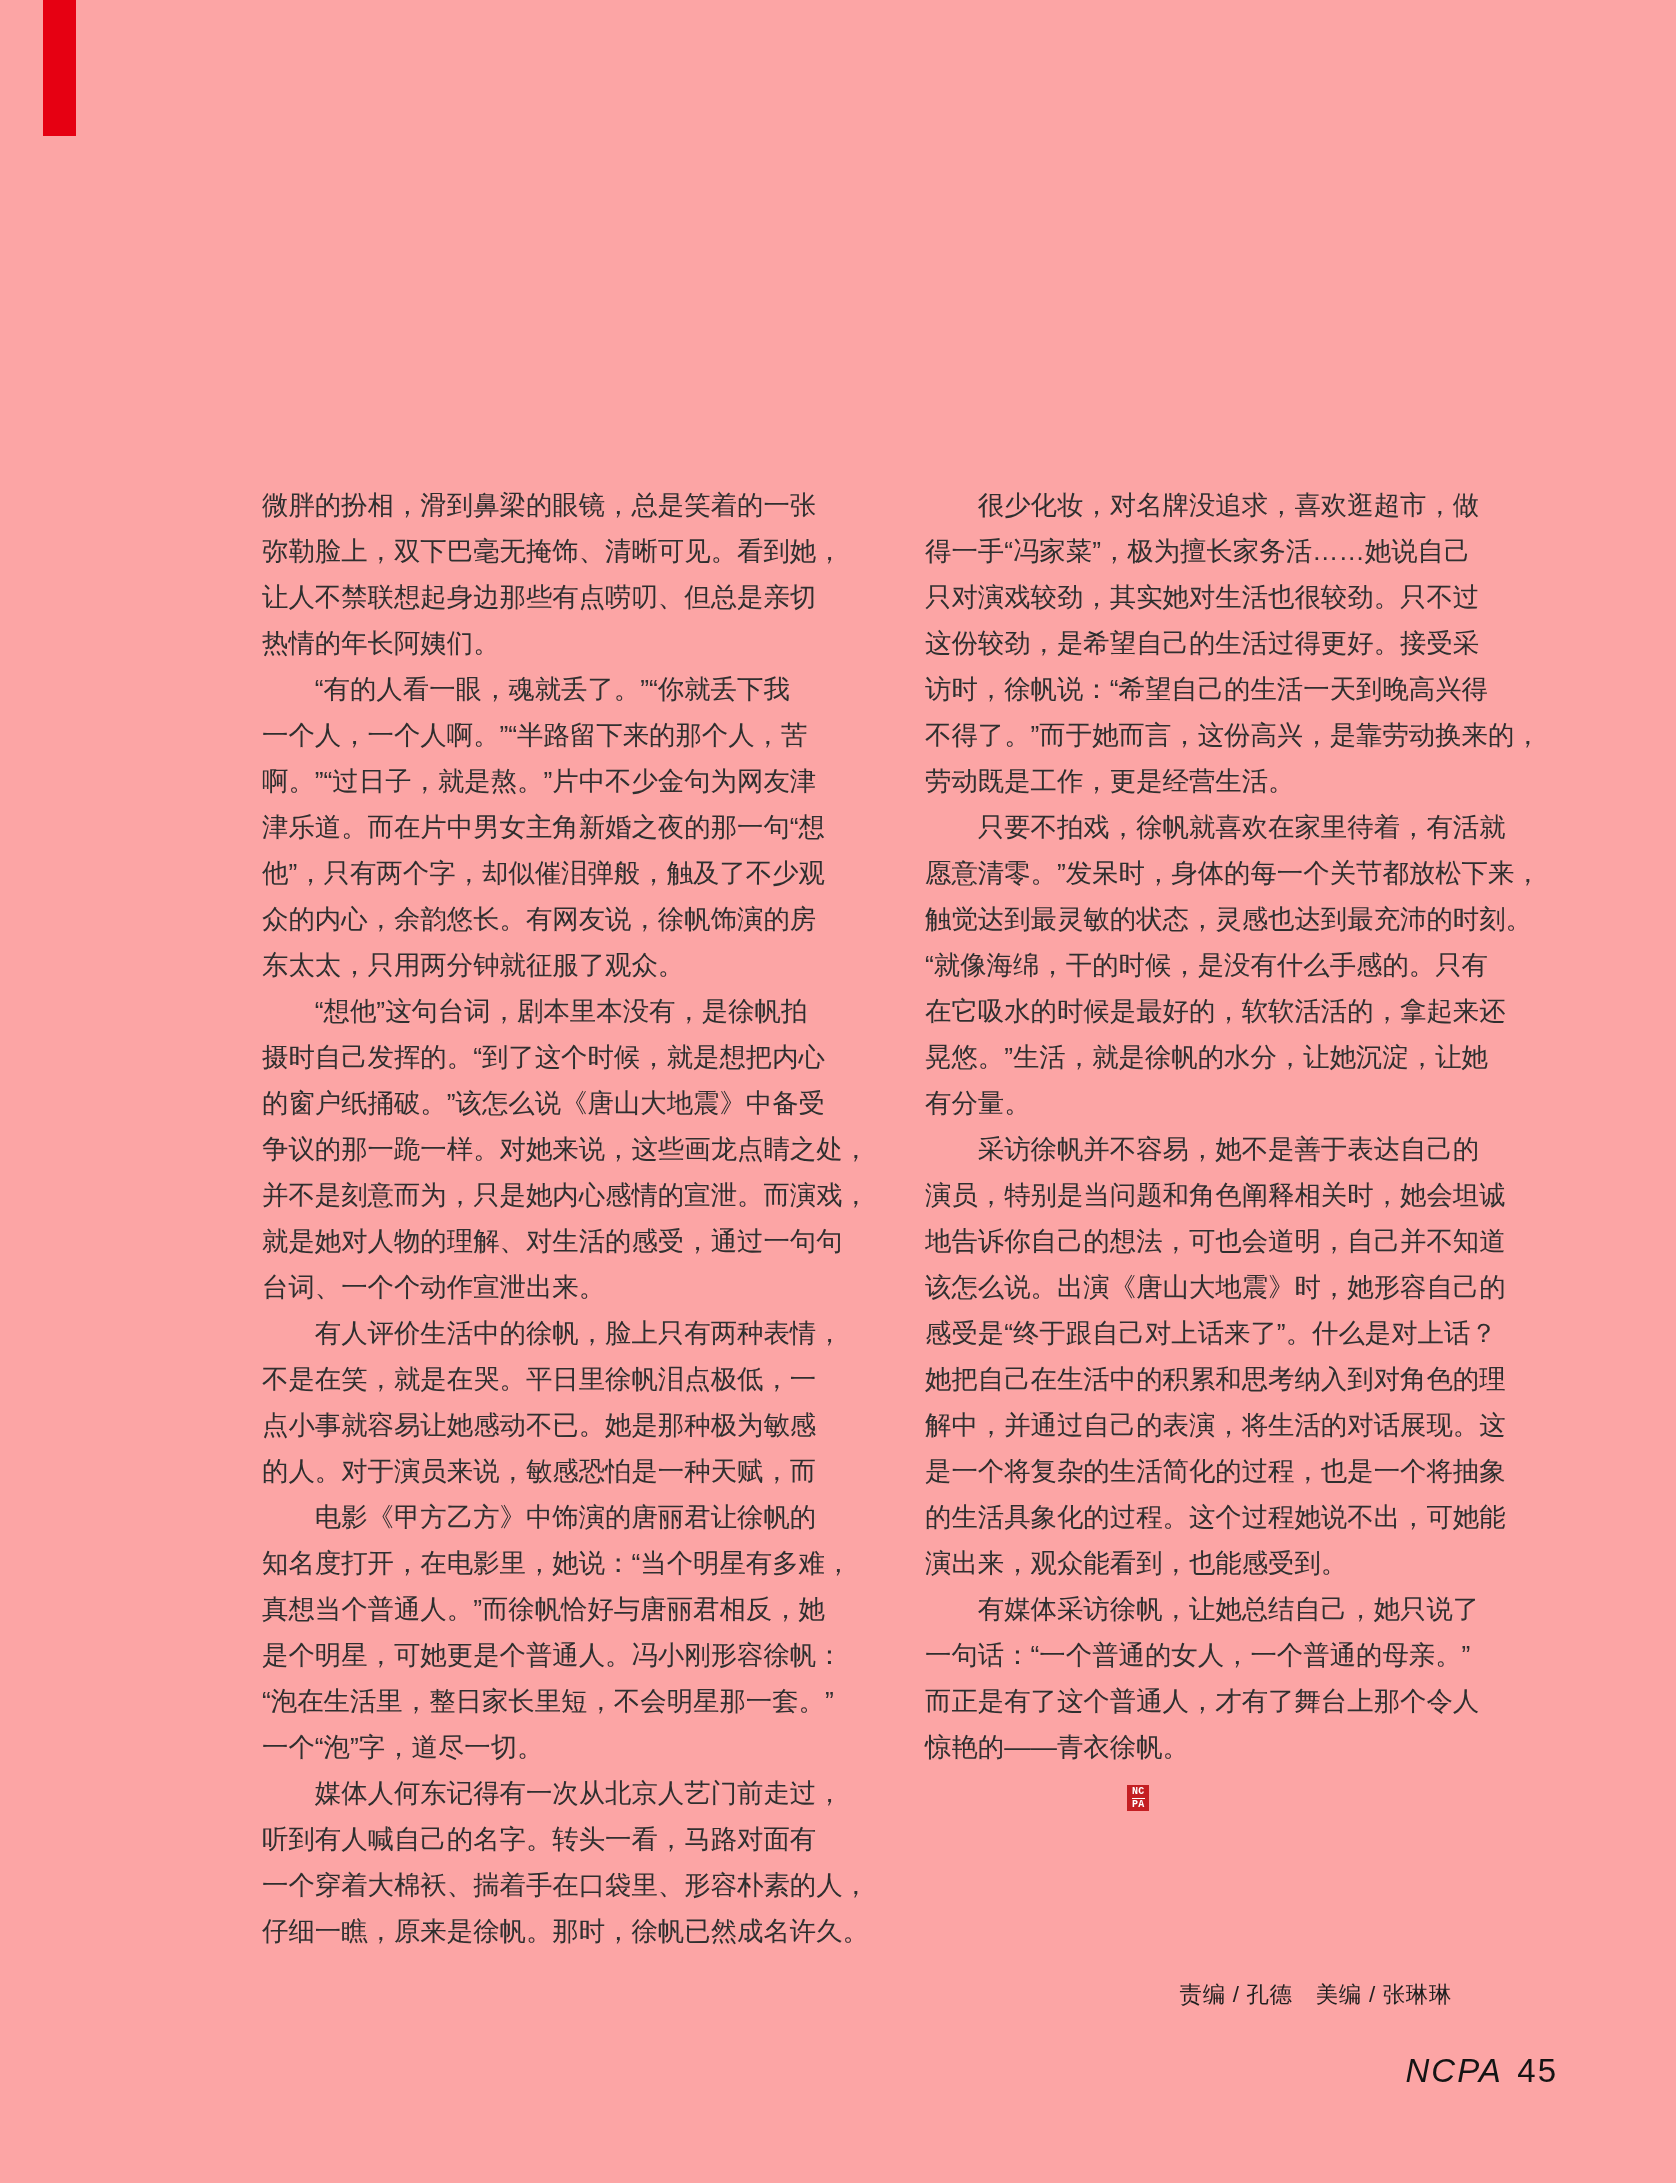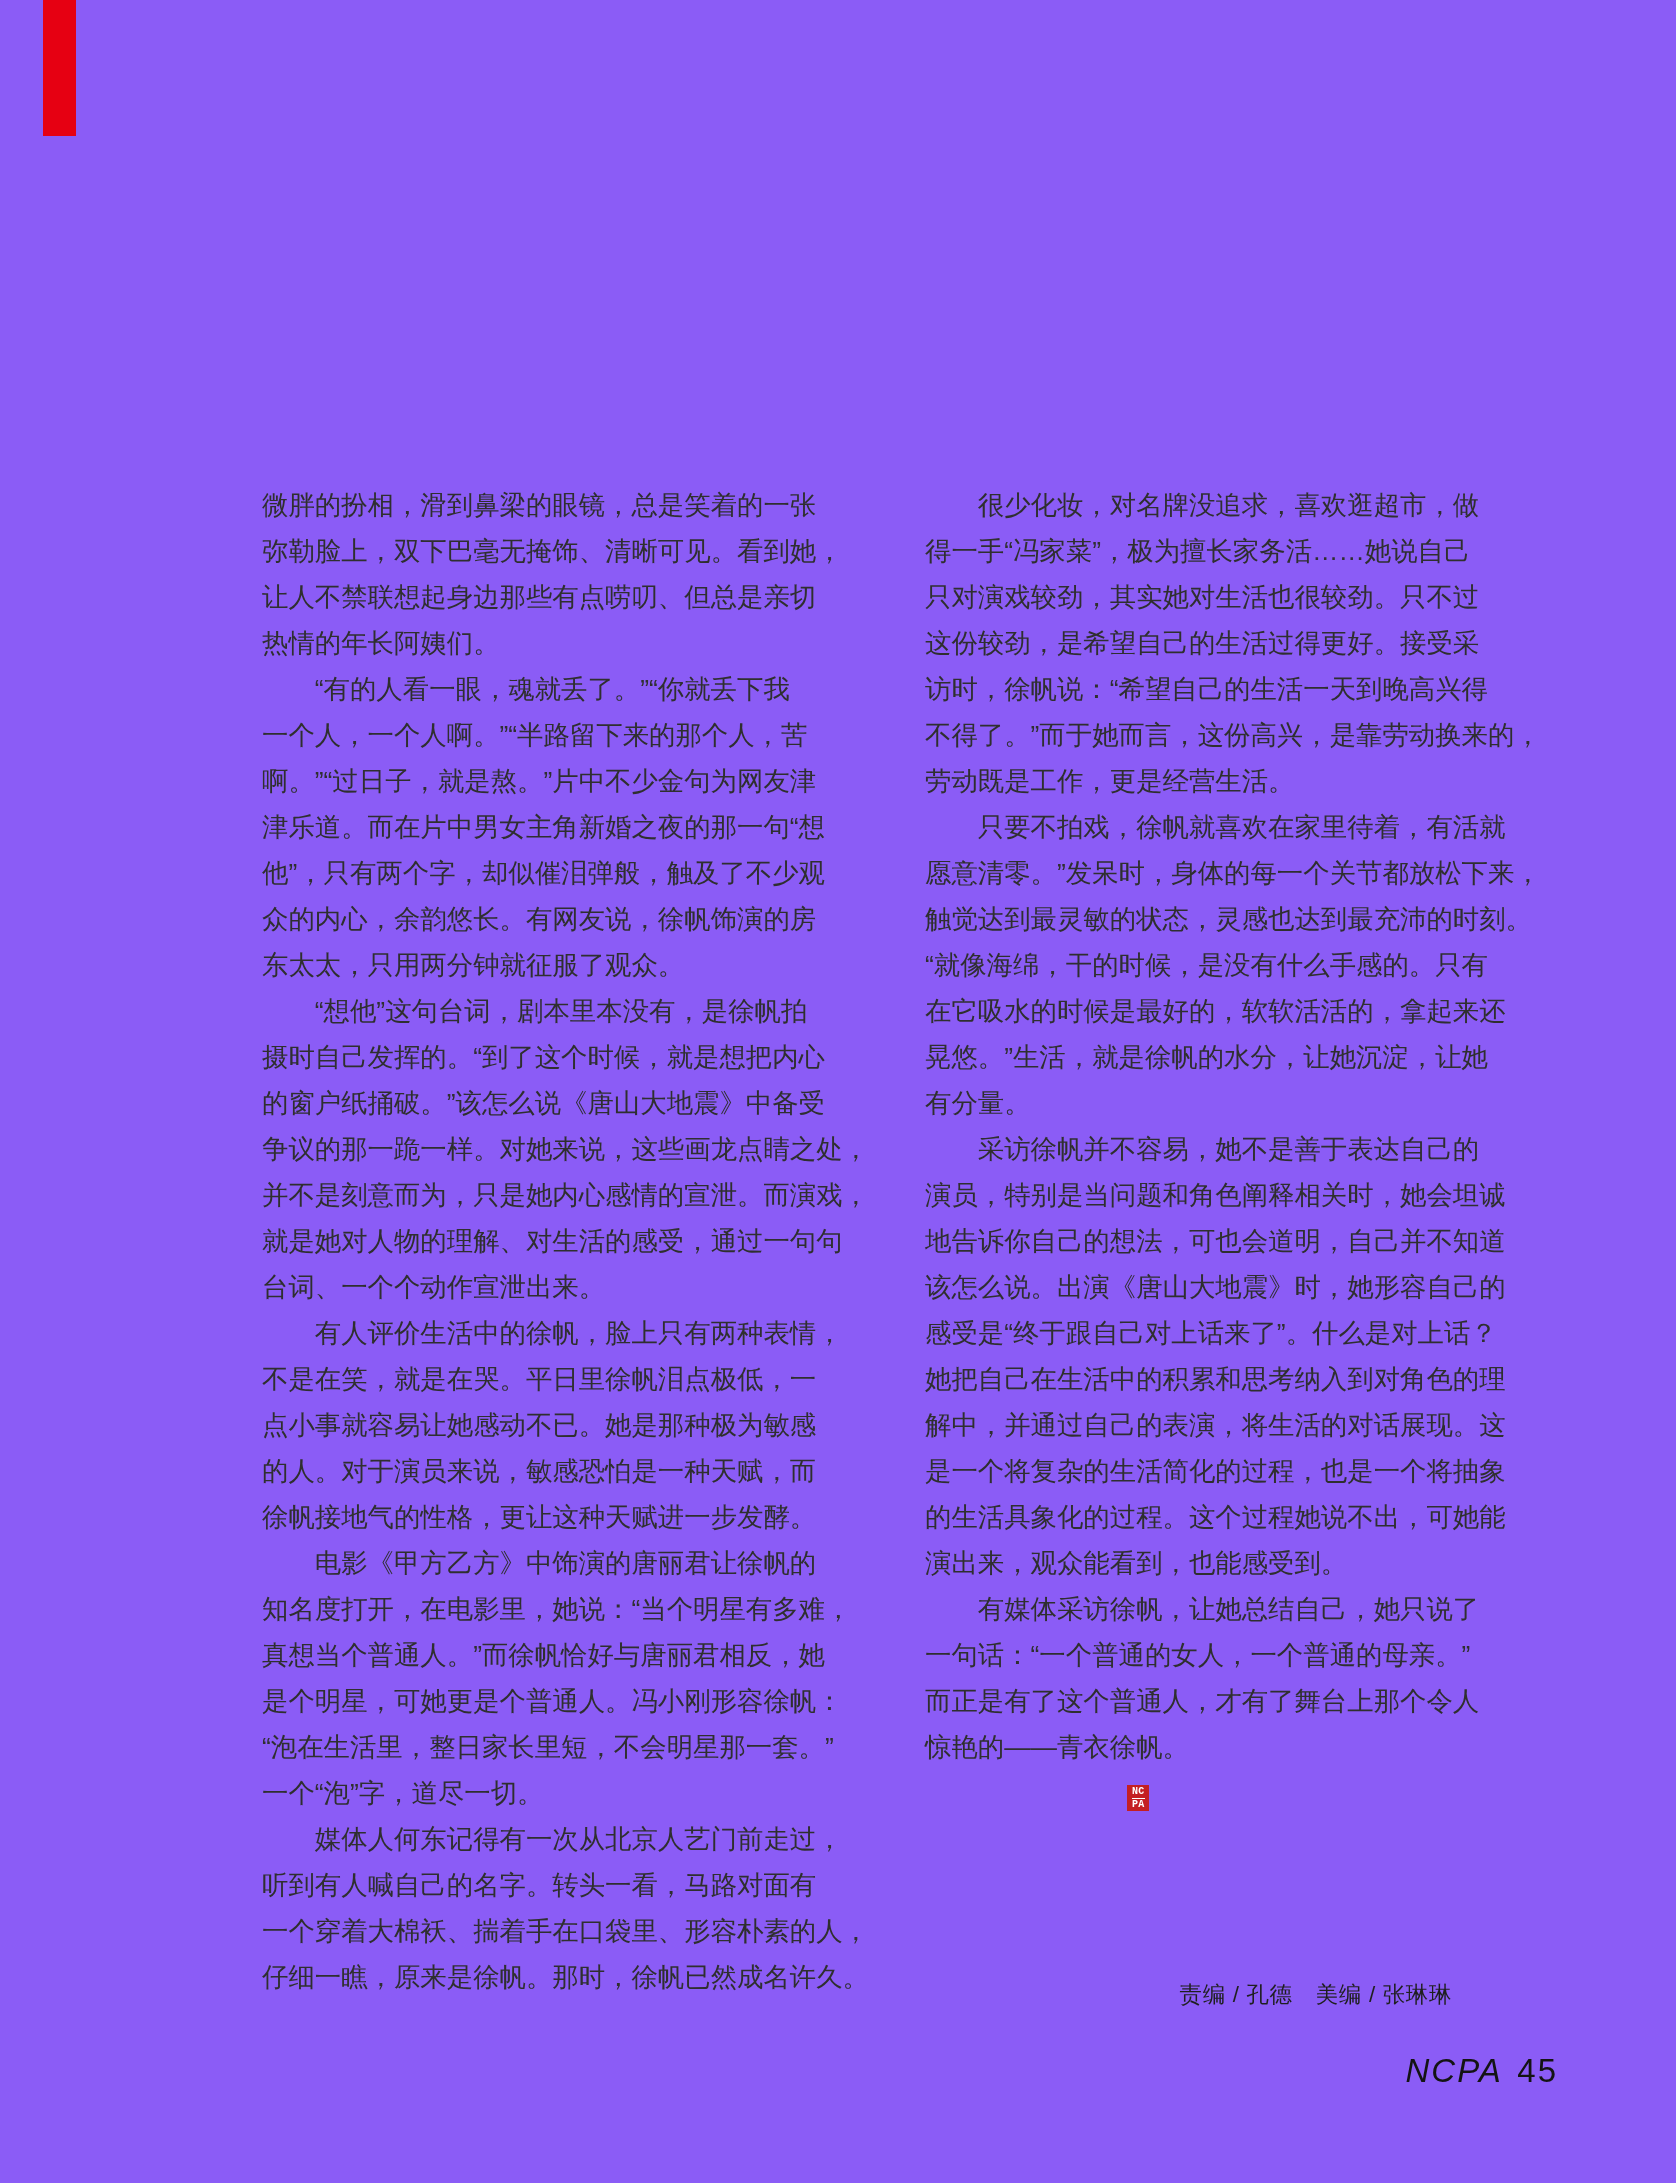--- a/index.html
+++ b/index.html
@@ -4,21 +4,21 @@
 <style>
   html, body {
     margin: 0;
     padding: 0;
     background: #ffffff;
   }
   .page {
     position: relative;
     width: 1676px;
     height: 2183px;
-    background: #8b5cf6;
+    background: #fca5a5;
     overflow: hidden;
     font-family: "Liberation Sans", sans-serif;
   }
   .red-tab {
     position: absolute;
     left: 43px;
     top: 0;
     width: 33px;
     height: 136px;
     background: #e60012;
@@ -104,21 +104,20 @@
         <div class="line">摄时自己发挥的。“到了这个时候，就是想把内心</div>
         <div class="line">的窗户纸捅破。”该怎么说《唐山大地震》中备受</div>
         <div class="line">争议的那一跪一样。对她来说，这些画龙点睛之处，</div>
         <div class="line">并不是刻意而为，只是她内心感情的宣泄。而演戏，</div>
         <div class="line">就是她对人物的理解、对生活的感受，通过一句句</div>
         <div class="line">台词、一个个动作宣泄出来。</div>
         <div class="line">　　有人评价生活中的徐帆，脸上只有两种表情，</div>
         <div class="line">不是在笑，就是在哭。平日里徐帆泪点极低，一</div>
         <div class="line">点小事就容易让她感动不已。她是那种极为敏感</div>
         <div class="line">的人。对于演员来说，敏感恐怕是一种天赋，而</div>
-        <div class="line">徐帆接地气的性格，更让这种天赋进一步发酵。</div>
         <div class="line">　　电影《甲方乙方》中饰演的唐丽君让徐帆的</div>
         <div class="line">知名度打开，在电影里，她说：“当个明星有多难，</div>
         <div class="line">真想当个普通人。”而徐帆恰好与唐丽君相反，她</div>
         <div class="line">是个明星，可她更是个普通人。冯小刚形容徐帆：</div>
         <div class="line">“泡在生活里，整日家长里短，不会明星那一套。”</div>
         <div class="line">一个“泡”字，道尽一切。</div>
         <div class="line">　　媒体人何东记得有一次从北京人艺门前走过，</div>
         <div class="line">听到有人喊自己的名字。转头一看，马路对面有</div>
         <div class="line">一个穿着大棉袄、揣着手在口袋里、形容朴素的人，</div>
         <div class="line">仔细一瞧，原来是徐帆。那时，徐帆已然成名许久。</div>

